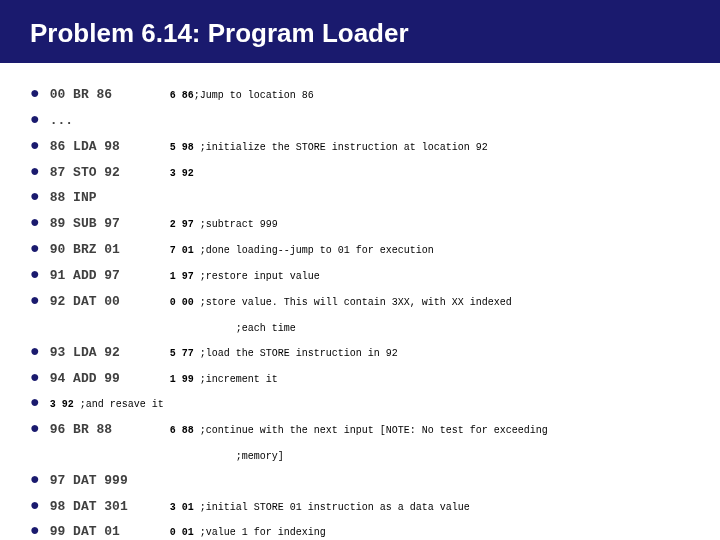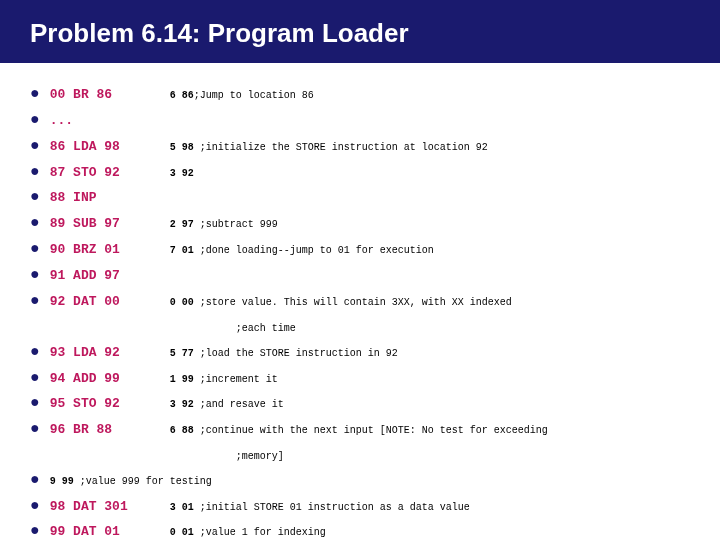--- a/index.html
+++ b/index.html
@@ -55,21 +55,21 @@
     .bullet {
       color: #1a1a6e;
       font-size: 16px;
       margin-right: 10px;
       flex-shrink: 0;
       line-height: 1.45;
     }
     .code-part {
       font-family: 'Courier New', monospace;
       font-size: 13px;
-      color: #be185d;
+      color: #404040;
       font-weight: bold;
       min-width: 120px;
       flex-shrink: 0;
     }
     .comment-part {
       font-family: 'Courier New', monospace;
       font-size: 10px;
       color: #000000;
     }
     .comment-part .op-num {
@@ -129,20 +129,21 @@
 
     <div class="code-line">
       <span class="bullet">●</span>
       <span class="code-part">90 BRZ 01</span>
       <span class="comment-part"><span class="op-num">7 01</span> ;done loading--jump to 01 for execution</span>
     </div>
 
     <div class="code-line">
       <span class="bullet">●</span>
       <span class="code-part">91 ADD 97</span>
+      <span class="comment-part"><span class="op-num">1 97</span> ;restore input value</span>
     </div>
 
     <div class="code-line">
       <span class="bullet">●</span>
       <span class="code-part">92 DAT 00</span>
       <span class="comment-part"><span class="op-num">0 00</span> ;store value. This will contain 3XX, with XX indexed</span>
     </div>
 
     <div class="code-line">
       <span class="bullet" style="visibility:hidden">●</span>
@@ -157,39 +158,38 @@
     </div>
 
     <div class="code-line">
       <span class="bullet">●</span>
       <span class="code-part">94 ADD 99</span>
       <span class="comment-part"><span class="op-num">1 99</span> ;increment it</span>
     </div>
 
     <div class="code-line">
       <span class="bullet">●</span>
-      <span class="code-part">95 STO 92</span>
       <span class="comment-part"><span class="op-num">3 92</span> ;and resave it</span>
     </div>
 
     <div class="code-line">
       <span class="bullet">●</span>
       <span class="code-part">96 BR 88</span>
       <span class="comment-part"><span class="op-num">6 88</span> ;continue with the next input [NOTE: No test for exceeding</span>
     </div>
 
     <div class="code-line">
       <span class="bullet" style="visibility:hidden">●</span>
       <span class="code-part"></span>
       <span class="comment-part">&nbsp;&nbsp;&nbsp;&nbsp;&nbsp;&nbsp;&nbsp;&nbsp;&nbsp;&nbsp;&nbsp;;memory]</span>
     </div>
 
     <div class="code-line">
       <span class="bullet">●</span>
-      <span class="comment-part"><span class="op-num">9 99</span> ;value 999 for testing</span>
+      <span class="code-part">97 DAT 999</span>
     </div>
 
     <div class="code-line">
       <span class="bullet">●</span>
       <span class="code-part">98 DAT 301</span>
       <span class="comment-part"><span class="op-num">3 01</span> ;initial STORE 01 instruction as a data value</span>
     </div>
 
     <div class="code-line">
       <span class="bullet">●</span>

